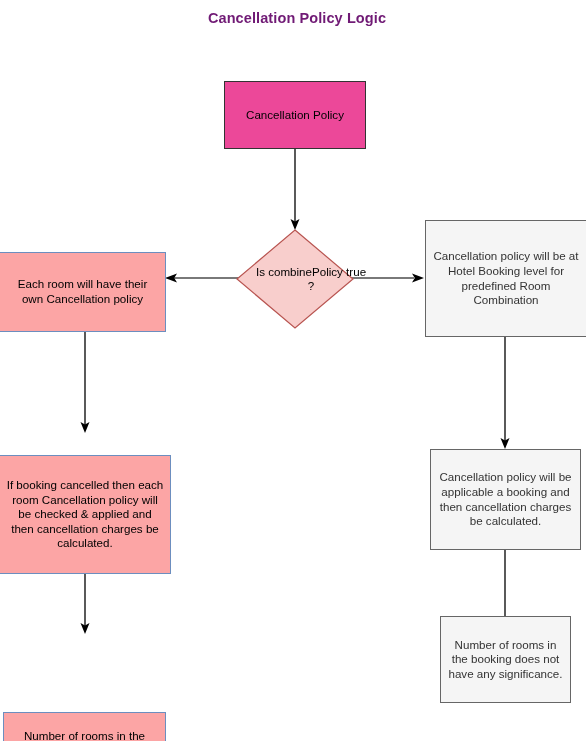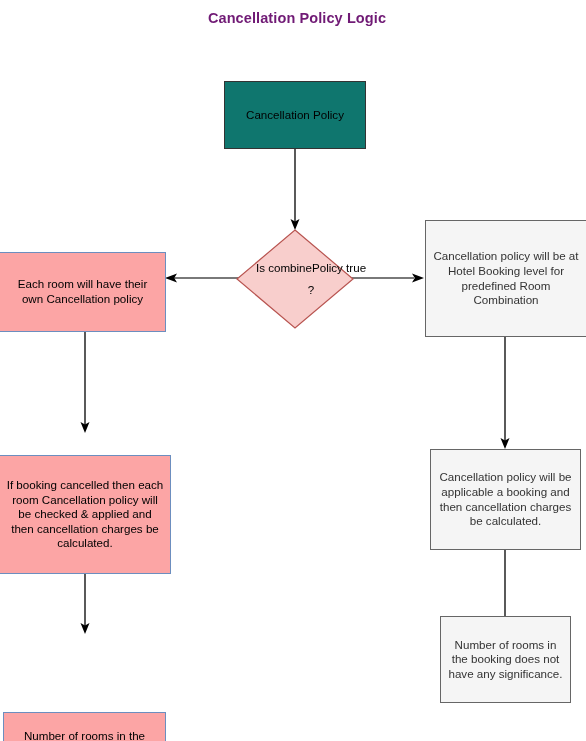--- a/index.html
+++ b/index.html
@@ -45,21 +45,21 @@
     box-sizing: border-box;
     display: flex;
     align-items: center;
     justify-content: center;
     text-align: center;
     font-size: 11.6px;
     line-height: 14.6px;
     padding: 2px 6px;
   }
   .node-white {
-    background: #0f766e;
+    background: #ec4899;
     border: 1px solid #333333;
     color: #000000;
   }
   .node-blue {
     background: #fca5a5;
     border: 1px solid #6c8ebf;
     color: #000000;
   }
   .node-gray {
     background: #f5f5f5;
@@ -80,21 +80,21 @@
     position: absolute;
     left: 0;
     top: 0;
     width: 100%;
     height: 100%;
     display: flex;
     align-items: center;
     justify-content: center;
     text-align: center;
     font-size: 11.6px;
-    line-height: 22px;
+    line-height: 14px;
     color: #000000;
   }
   .edge {
     position: absolute;
     overflow: visible;
   }
   .edge-line {
     stroke: #000000;
     stroke-width: 1.3;
     fill: none;

